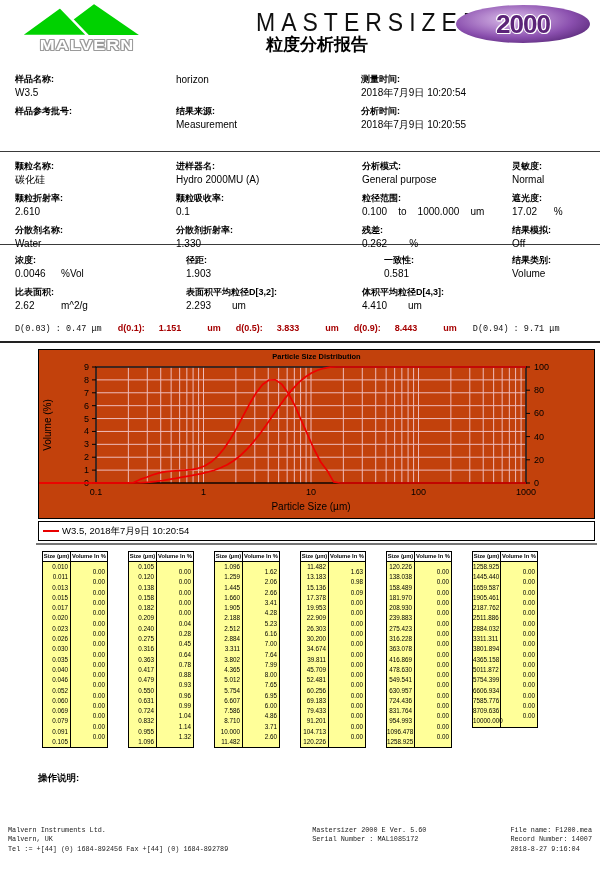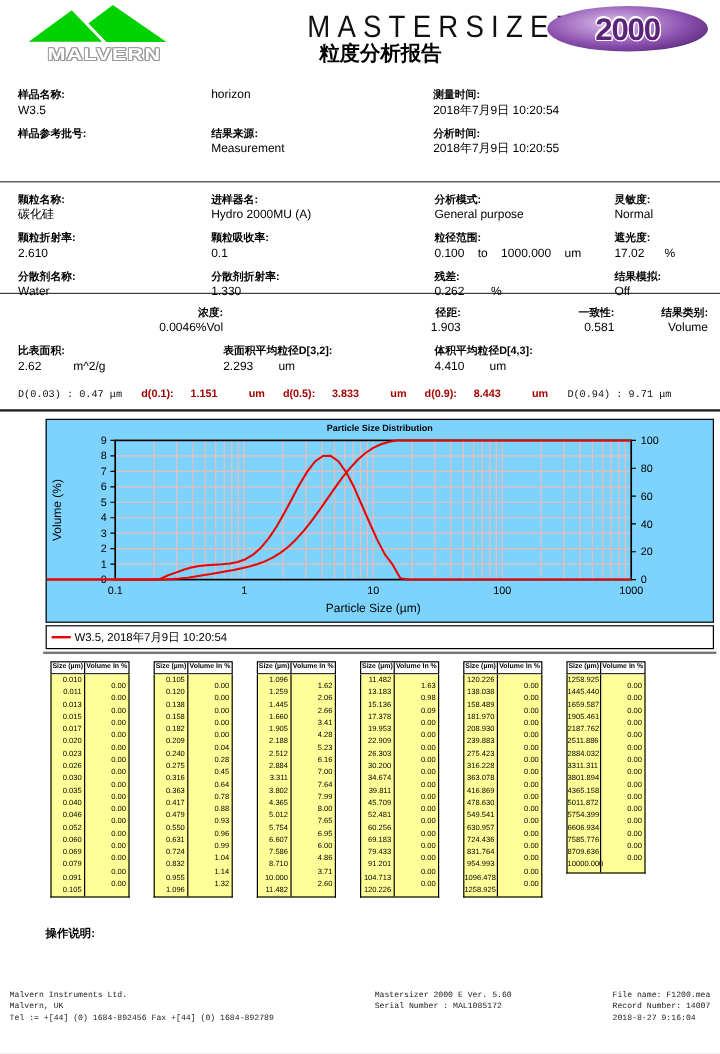--- a/index.html
+++ b/index.html
@@ -36,35 +36,35 @@
     text-shadow:-1px 0 #fff,1px 0 #fff,0 -1px #fff,0 1px #fff,1px 1px #fff,-1px -1px #fff;
   }
   
   .sec { position:absolute; left:0; right:0; padding:7px 10px 0 15px; }
   #sec1 { top:66px; height:86px; border-bottom:1.5px solid #3a3a3a; }
   #sec2 { top:153px; height:92px; border-bottom:1.5px solid #3a3a3a; }
   #sec3 { top:247px; height:96px; border-bottom:2px solid #222; }
   .grid { display:grid; }
   .g3 { grid-template-columns:161px 185px 1fr; }
   .g4 { grid-template-columns:161px 186px 150px 1fr; }
-  .g4b{ grid-template-columns:171px 198px 128px 1fr;text-align:right; }
+  .g4b{ grid-template-columns:171px 198px 128px 1fr; }
   .g3b{ grid-template-columns:171px 176px 1fr; }
   .cell { margin-bottom:3px; }
   .lab { font-size:9px; font-weight:bold; line-height:13px; white-space:pre-wrap; }
   .val { font-size:10px; line-height:14px; min-height:14px; margin-bottom:2px; white-space:pre-wrap; }
   .val .v { display:inline-block; min-width:46px; }
   
   .drow { display:flex; align-items:baseline; margin-top:5px; padding-left:0; }
   .dmono { font-family:"Liberation Mono","DejaVu Sans Mono",monospace; font-size:8.5px; color:#111; white-space:pre; }
   .dred { color:#a50000; font-weight:bold; font-size:9px; white-space:pre; }
   .dred .dv { margin:0 0 0 14px; }
   .dred .du { margin:0 0 0 26px; }
   .dgap1 { margin-left:16px; } .dgap2 { margin-left:15px; }
   
-  #chartbox { position:absolute; top:349px; left:38px; width:557px; height:170px; border:1.5px solid #000; background:#7dd3fc; }
+  #chartbox { position:absolute; top:349px; left:38px; width:557px; height:170px; border:1.5px solid #000; background:#c2410c; }
   .chart-title { text-align:center; font-size:7.5px; font-weight:bold; line-height:13px; }
   #legendbox {
     position:absolute; top:521px; left:38px; width:557px; height:20px; border:1.5px solid #000;
     display:flex; align-items:center; padding-left:4px; font-size:9.5px; background:#fff;
   }
   .legend-dash { display:inline-block; width:16px; height:2px; background:#e80000; margin-right:3px; }
   #legend-underline { position:absolute; top:543px; left:36px; width:561px; height:2px; background:#777; }
   
   #tables { position:absolute; top:551px; left:42px; width:496px; display:flex; justify-content:space-between; }
   .grp { width:66px; }

